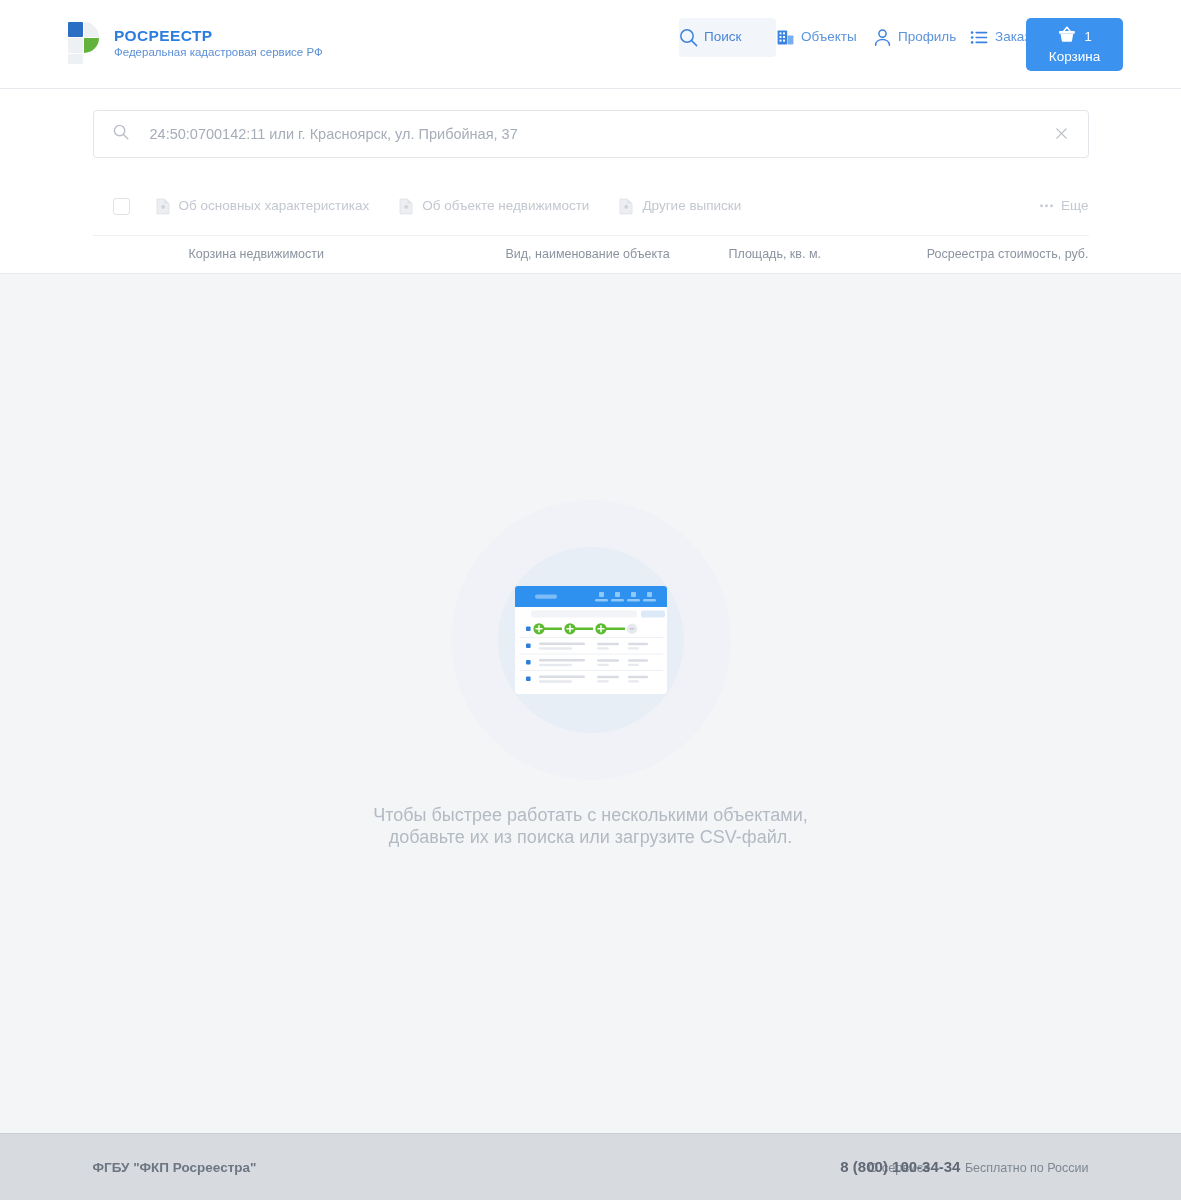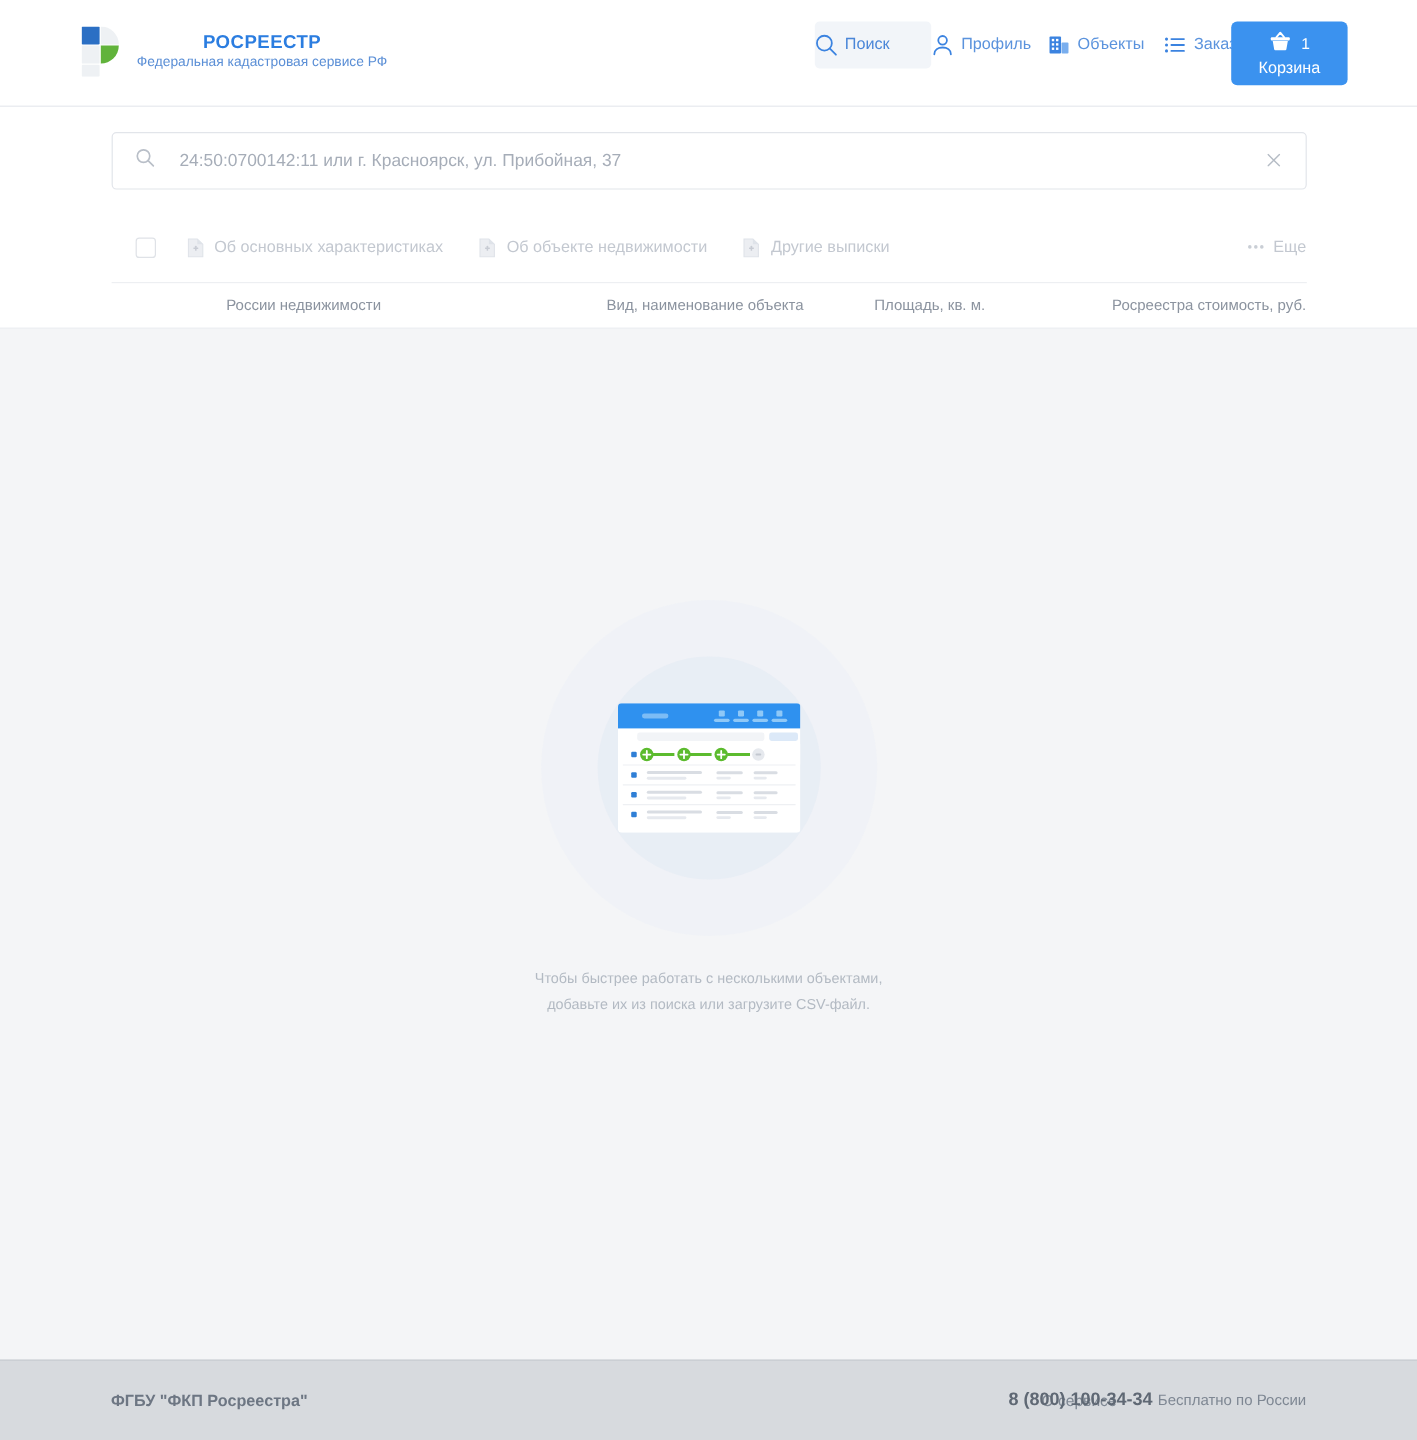--- a/index.html
+++ b/index.html
@@ -28,21 +28,21 @@
     flex: 0 0 auto;
   }
   .brand {
     position: absolute;
     left: 68px; top: 22px;
     display: flex;
     align-items: center;
     gap: 12px;
   }
   .brand-mark { width: 34px; height: 42px; display: block; }
-  .brand-text { display: flex; flex-direction: column; gap: 3px; align-items: center; }
+  .brand-text { display: flex; flex-direction: column; gap: 3px; }
   .brand-title {
     font-size: 15.5px;
     font-weight: bold;
     color: #2b7de0;
     letter-spacing: 0.4px;
     line-height: 1;
   }
   .brand-sub {
     font-size: 11.5px;
     color: #5b8fd6;
@@ -243,21 +243,21 @@
     position: absolute;
     width: 186px; height: 186px;
     border-radius: 50%;
     background: #e4ebf4;
     opacity: .72;
   }
   .illus { position: relative; z-index: 2; display:block; }
   .empty-text {
     margin-top: 24px;
     text-align: center;
-    font-size: 12px;
+    font-size: 18px;
     line-height: 22px;
     color: #b3bac3;
   }
   .empty-text span { display: block; }
 
   
   .footer {
     flex: 0 0 auto;
     height: 67px;
     background: #d7dade;
@@ -339,41 +339,41 @@
             <circle cx="8" cy="8" r="6.2" stroke="#3b83e0" stroke-width="1.5"></circle>
             <line x1="12.6" y1="12.6" x2="17.6" y2="17.6" stroke="#3b83e0" stroke-width="1.5" stroke-linecap="round"></line>
           </svg>
         </span>
         <span class="nav-label">Поиск</span>
       </div>
 
       <div class="nav-item">
         <span class="nav-ico">
           <svg width="19" height="19" viewBox="0 0 19 19" fill="none" xmlns="http://www.w3.org/2000/svg">
-            <circle cx="9.5" cy="5.6" r="3.6" stroke="#3b83e0" stroke-width="1.5"></circle>
-            <path d="M2.6 17.2c0-3.6 3.1-5.6 6.9-5.6s6.9 2 6.9 5.6" stroke="#3b83e0" stroke-width="1.5" stroke-linecap="round"></path>
-          </svg>
-        </span>
-        <span class="nav-label">Профиль</span>
-      </div>
-
-      <div class="nav-item">
-        <span class="nav-ico">
-          <svg width="19" height="19" viewBox="0 0 19 19" fill="none" xmlns="http://www.w3.org/2000/svg">
             <rect x="1.6" y="2.4" width="9.6" height="14.2" rx="0.8" fill="#3b83e0"></rect>
             <rect x="11.6" y="7.4" width="5.8" height="9.2" rx="0.8" fill="#79aeee"></rect>
             <rect x="3.5" y="4.4" width="2" height="2" fill="#ffffff"></rect>
             <rect x="7.0" y="4.4" width="2" height="2" fill="#ffffff"></rect>
             <rect x="3.5" y="8.0" width="2" height="2" fill="#ffffff"></rect>
             <rect x="7.0" y="8.0" width="2" height="2" fill="#ffffff"></rect>
             <rect x="3.5" y="11.6" width="2" height="2" fill="#ffffff"></rect>
             <rect x="7.0" y="11.6" width="2" height="2" fill="#ffffff"></rect>
           </svg>
         </span>
         <span class="nav-label">Объекты</span>
+      </div>
+
+      <div class="nav-item">
+        <span class="nav-ico">
+          <svg width="19" height="19" viewBox="0 0 19 19" fill="none" xmlns="http://www.w3.org/2000/svg">
+            <circle cx="9.5" cy="5.6" r="3.6" stroke="#3b83e0" stroke-width="1.5"></circle>
+            <path d="M2.6 17.2c0-3.6 3.1-5.6 6.9-5.6s6.9 2 6.9 5.6" stroke="#3b83e0" stroke-width="1.5" stroke-linecap="round"></path>
+          </svg>
+        </span>
+        <span class="nav-label">Профиль</span>
       </div>
 
       <div class="nav-item">
         <span class="nav-ico">
           <svg width="19" height="19" viewBox="0 0 19 19" fill="none" xmlns="http://www.w3.org/2000/svg">
             <circle cx="2.1" cy="4.6" r="1.3" fill="#3b83e0"></circle>
             <circle cx="2.1" cy="9.5" r="1.3" fill="#3b83e0"></circle>
             <circle cx="2.1" cy="14.4" r="1.3" fill="#3b83e0"></circle>
             <rect x="5.4" y="3.8" width="12" height="1.6" rx="0.8" fill="#3b83e0"></rect>
             <rect x="5.4" y="8.7" width="12" height="1.6" rx="0.8" fill="#3b83e0"></rect>
@@ -467,21 +467,21 @@
           <span class="more-dots">
             <i></i>
               <i></i>
               <i></i>
           </span>
           <span class="more-lbl">Еще</span>
         </div>
       </div>
 
       <div class="thead">
-        <span class="th th-1">России недвижимости</span>
+        <span class="th th-1">Корзина недвижимости</span>
         <span class="th th-2">Вид, наименование объекта</span>
         <span class="th th-3">Площадь, кв. м.</span>
         <span class="th th-4">Росреестра стоимость, руб.</span>
       </div>
 
     </div>
   </section>
 
   <main class="main">
     <div class="empty">

